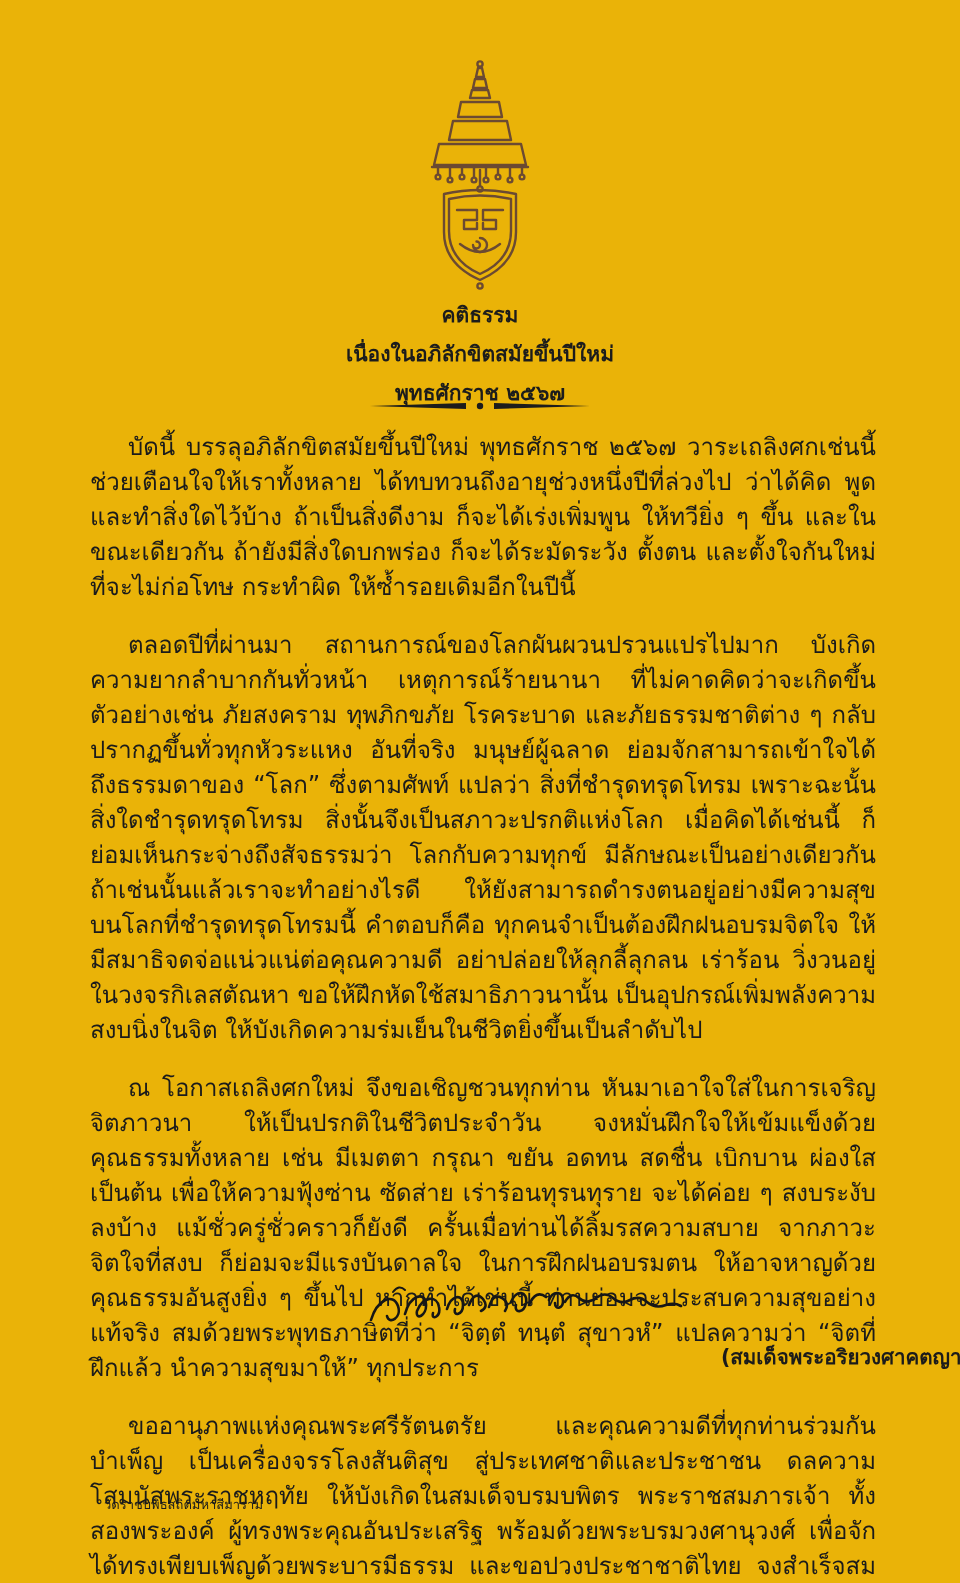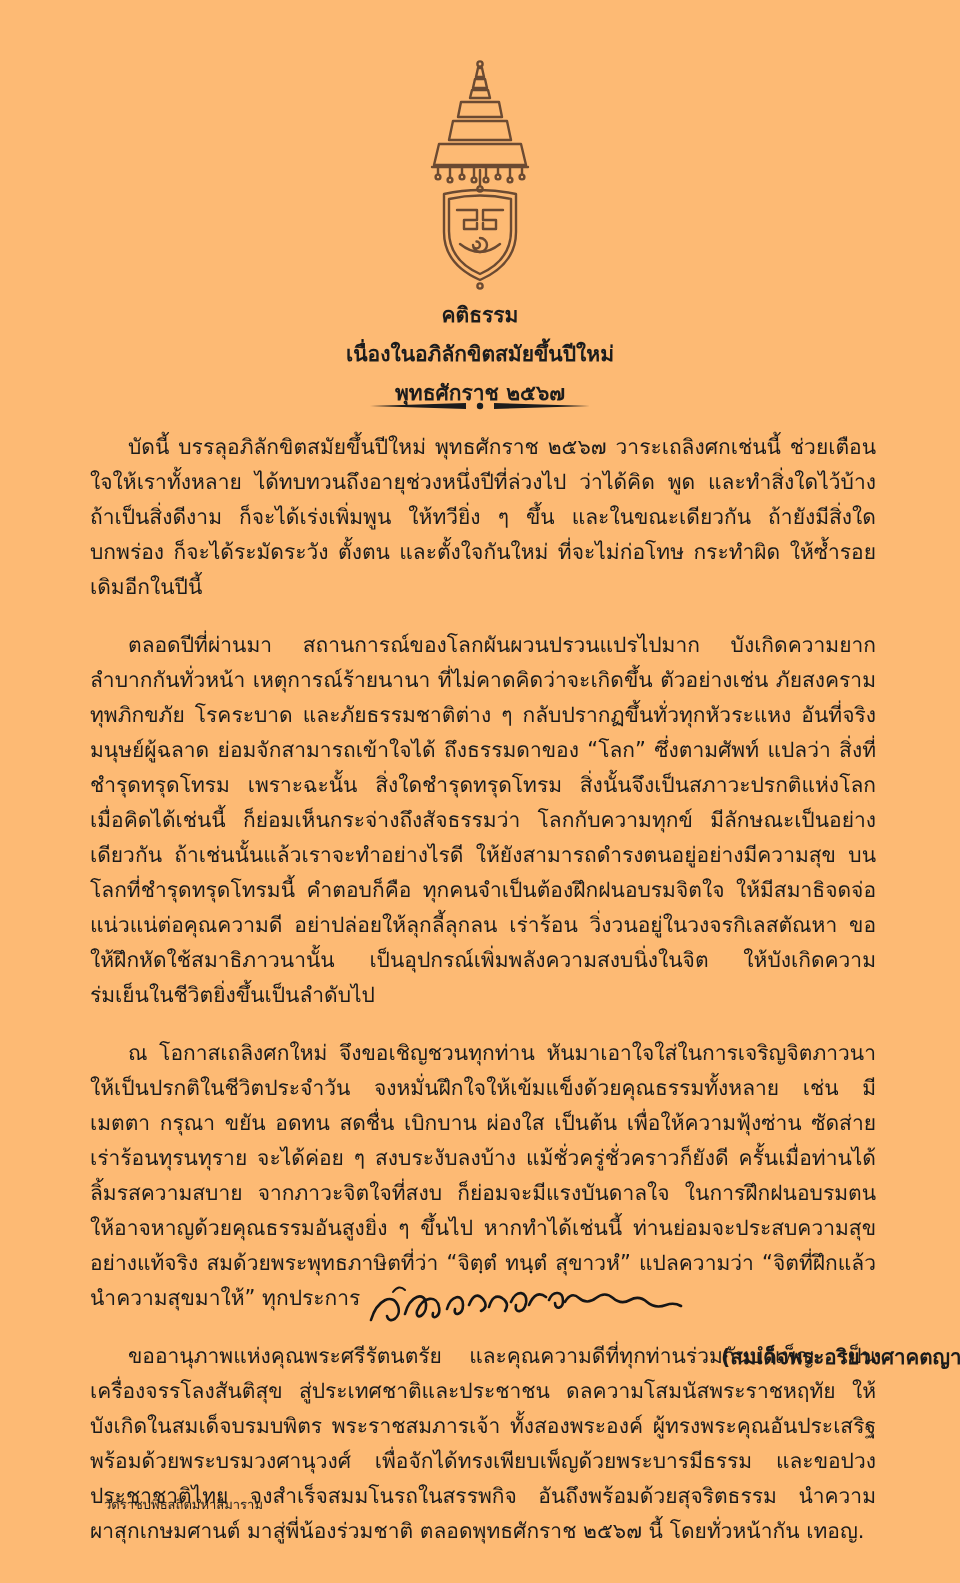--- a/index.html
+++ b/index.html
@@ -1,20 +1,20 @@
 <!DOCTYPE html>
 <html><head>
 <meta charset="utf-8">
 <style>
   html,body{margin:0;padding:0;background:#e9e9e9;}
   .page{
     position:relative;
     width:960px;height:1583px;
     margin:0 auto;
-    background:#fdba74;
+    background:#eab308;
     font-family:"DejaVu Sans","Liberation Sans",sans-serif;
     color:#1d1d1d;
     overflow:hidden;
   }
   .emblem-wrap{
     position:absolute;top:58px;left:0;width:100%;
     display:flex;justify-content:center;
   }
   .title-block{
     position:absolute;top:296px;left:0;width:100%;
@@ -24,21 +24,21 @@
     font-size:21px;font-weight:600;line-height:39px;color:#1c1c1c;
   }
   .divider-wrap{
     position:absolute;top:398px;left:0;width:100%;
     display:flex;justify-content:center;
   }
   .body-text{
     position:absolute;top:430px;left:90px;width:786px;
   }
   .body-text p{
-    font-size:21px;line-height:35px;
+    font-size:24px;line-height:35px;
     text-align:justify;text-indent:38px;
     margin:0 0 23px 0;color:#1b1b1b;
   }
   .body-text b{font-weight:400;}
   .signature-block{
     position:absolute;top:1278px;left:0;width:100%;
     text-align:right;
     margin-left:30px;
   }
   .sig-svg{display:block;margin:0 auto;transform:translateX(18px);}

